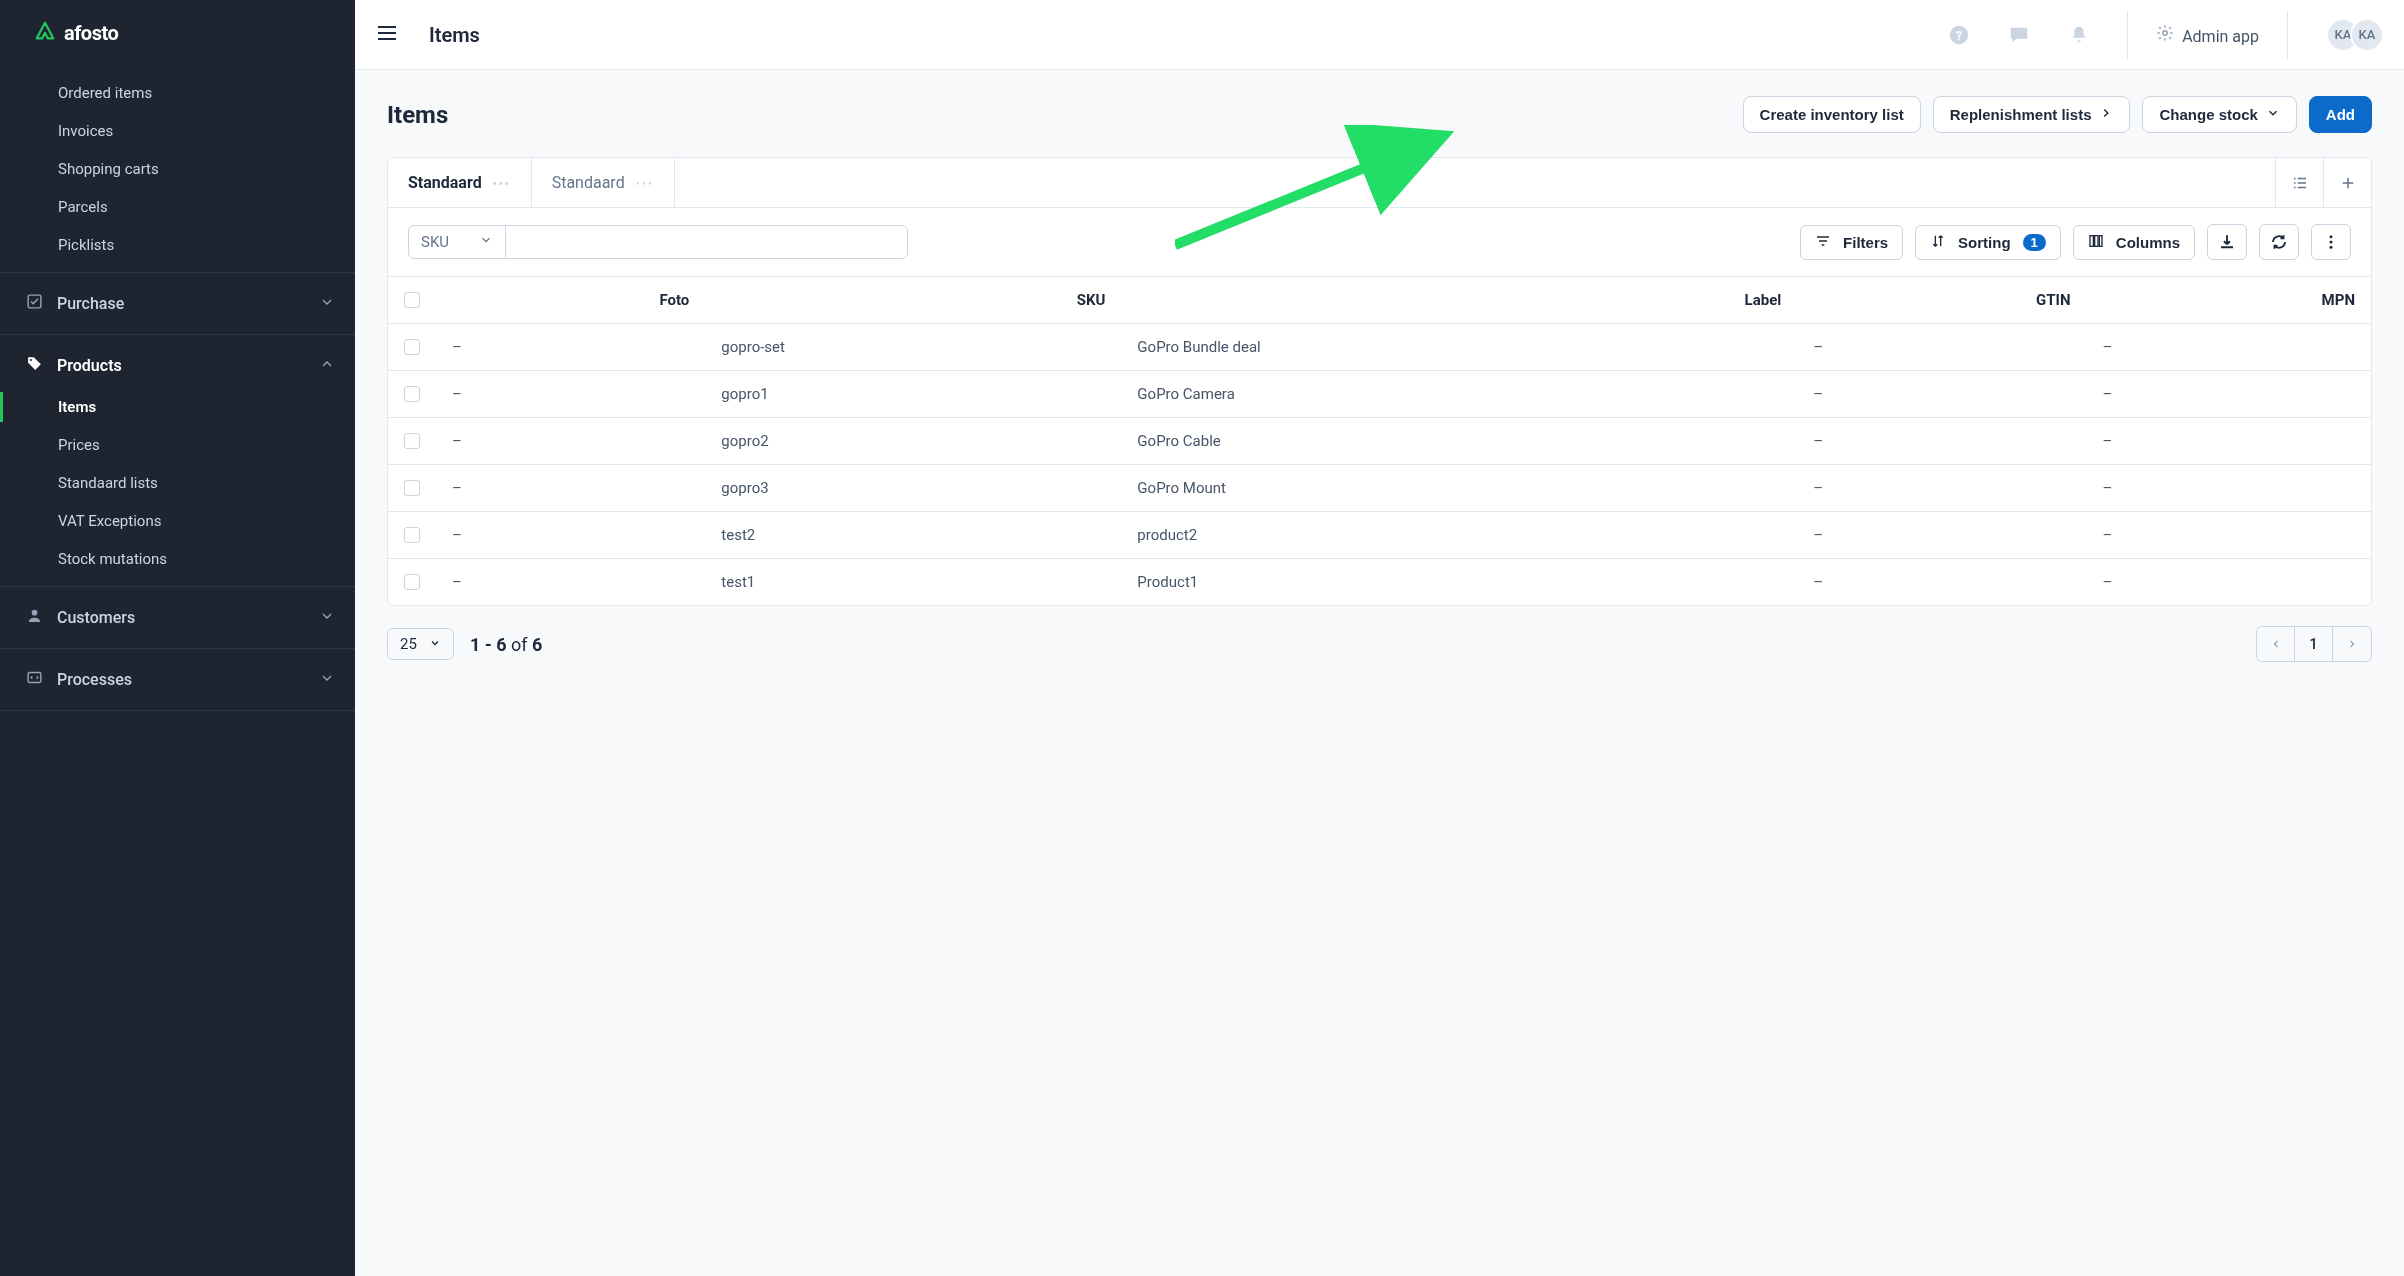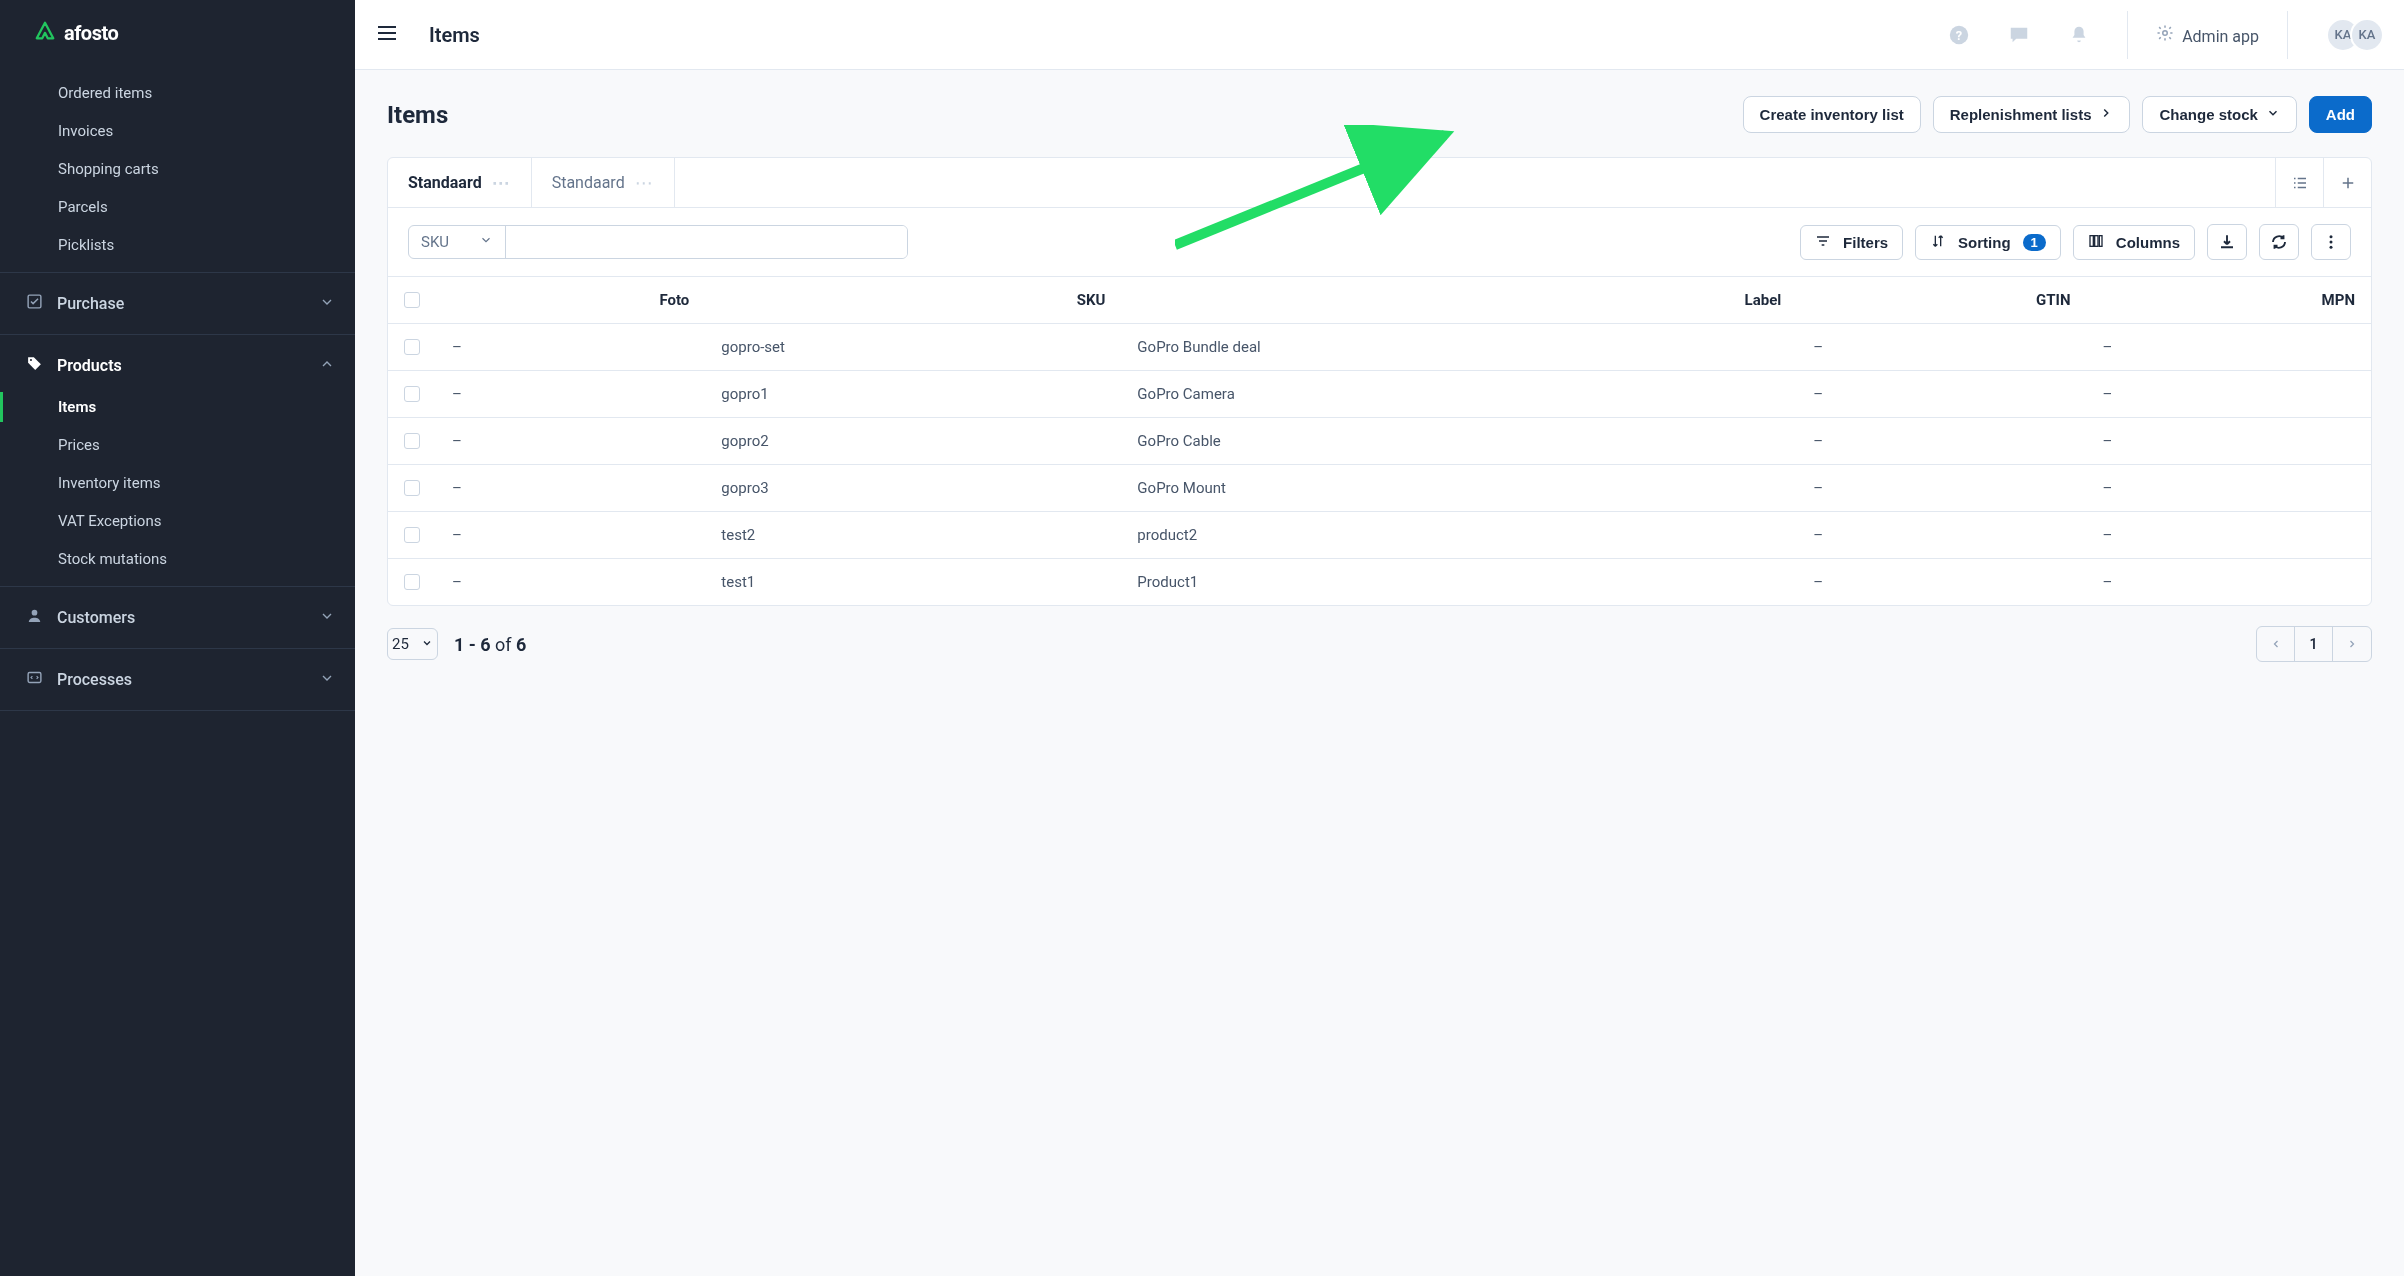--- a/index.html
+++ b/index.html
@@ -54,21 +54,21 @@
 .badge { background: #0b6bcb; color: #fff; border-radius: 10px; padding: 1px 8px; font-size: 13px; font-weight: 700; }
 .icon-btn { width: 40px; height: 36px; display: inline-flex; align-items: center; justify-content: center; border: 1px solid #cbd5e1; border-radius: 6px; cursor: pointer; color: #1e293b; }
 
 table { width: 100%; border-collapse: collapse; }
 thead th { text-align: right; padding: 14px 16px; font-size: 15px; font-weight: 700; color: #1e293b; border-bottom: 1px solid #e2e8f0; }
 tbody td { padding: 14px 16px; font-size: 15px; color: #475569; border-bottom: 1px solid #e2e8f0; }
 tbody tr:last-child td { border-bottom: none; }
 .cb { width: 16px; height: 16px; border: 1.5px solid #cbd5e1; border-radius: 3px; cursor: pointer; }
 
 .footer-row { display: flex; align-items: center; gap: 16px; margin-top: 20px; }
-.page-sel { display: inline-flex; align-items: center; gap: 12px; border: 1px solid #cbd5e1; border-radius: 6px; padding: 6px 4px; font-size: 15px; cursor: pointer; }
+.page-sel { display: inline-flex; align-items: center; gap: 12px; border: 1px solid #cbd5e1; border-radius: 6px; padding: 6px 12px; font-size: 15px; cursor: pointer; }
 .pager { display: inline-flex; border: 1px solid #cbd5e1; border-radius: 6px; overflow: hidden; }
 .pager-btn { width: 38px; height: 34px; display: inline-flex; align-items: center; justify-content: center; border-right: 1px solid #cbd5e1; color: #94a3b8; cursor: pointer; font-size: 14px; }
 .pager-btn:last-child { border-right: none; }
 .pager-btn.page { color: #1e293b; font-weight: 600; }
 
 .range { font-size: 18px; color: #1e293b; }
 .range b { font-weight: 700; }
 
 .arrow-annotation { position: absolute; pointer-events: none; }
 </style>
@@ -117,21 +117,21 @@
                 <circle cx="7" cy="7" r="1.5" fill="#1e2430"></circle>
               </svg></span>
           <span class="nav-header-label">Products</span>
         </div>
         <span class="chevron"><svg width="16" height="16" viewBox="0 0 24 24">
               <path d="M6 15l6-6 6 6" stroke="currentColor" stroke-width="2" fill="none"></path>
             </svg></span>
       </div>
       <div class="nav-subitem active">Items</div>
       <div class="nav-subitem">Prices</div>
-      <div class="nav-subitem">Inventory items</div>
+      <div class="nav-subitem">Standaard lists</div>
       <div class="nav-subitem">VAT Exceptions</div>
       <div class="nav-subitem">Stock mutations</div>
     </div>
 
     <div class="nav-section">
       <div class="nav-header">
         <div class="nav-header-left">
           <span><svg width="17" height="17" viewBox="0 0 24 24">
                 <circle cx="12" cy="8" r="4" fill="#94a3b8"></circle>
                 <path d="M4 21c0-4 4-6 8-6s8 2 8 6" fill="#94a3b8"></path>

